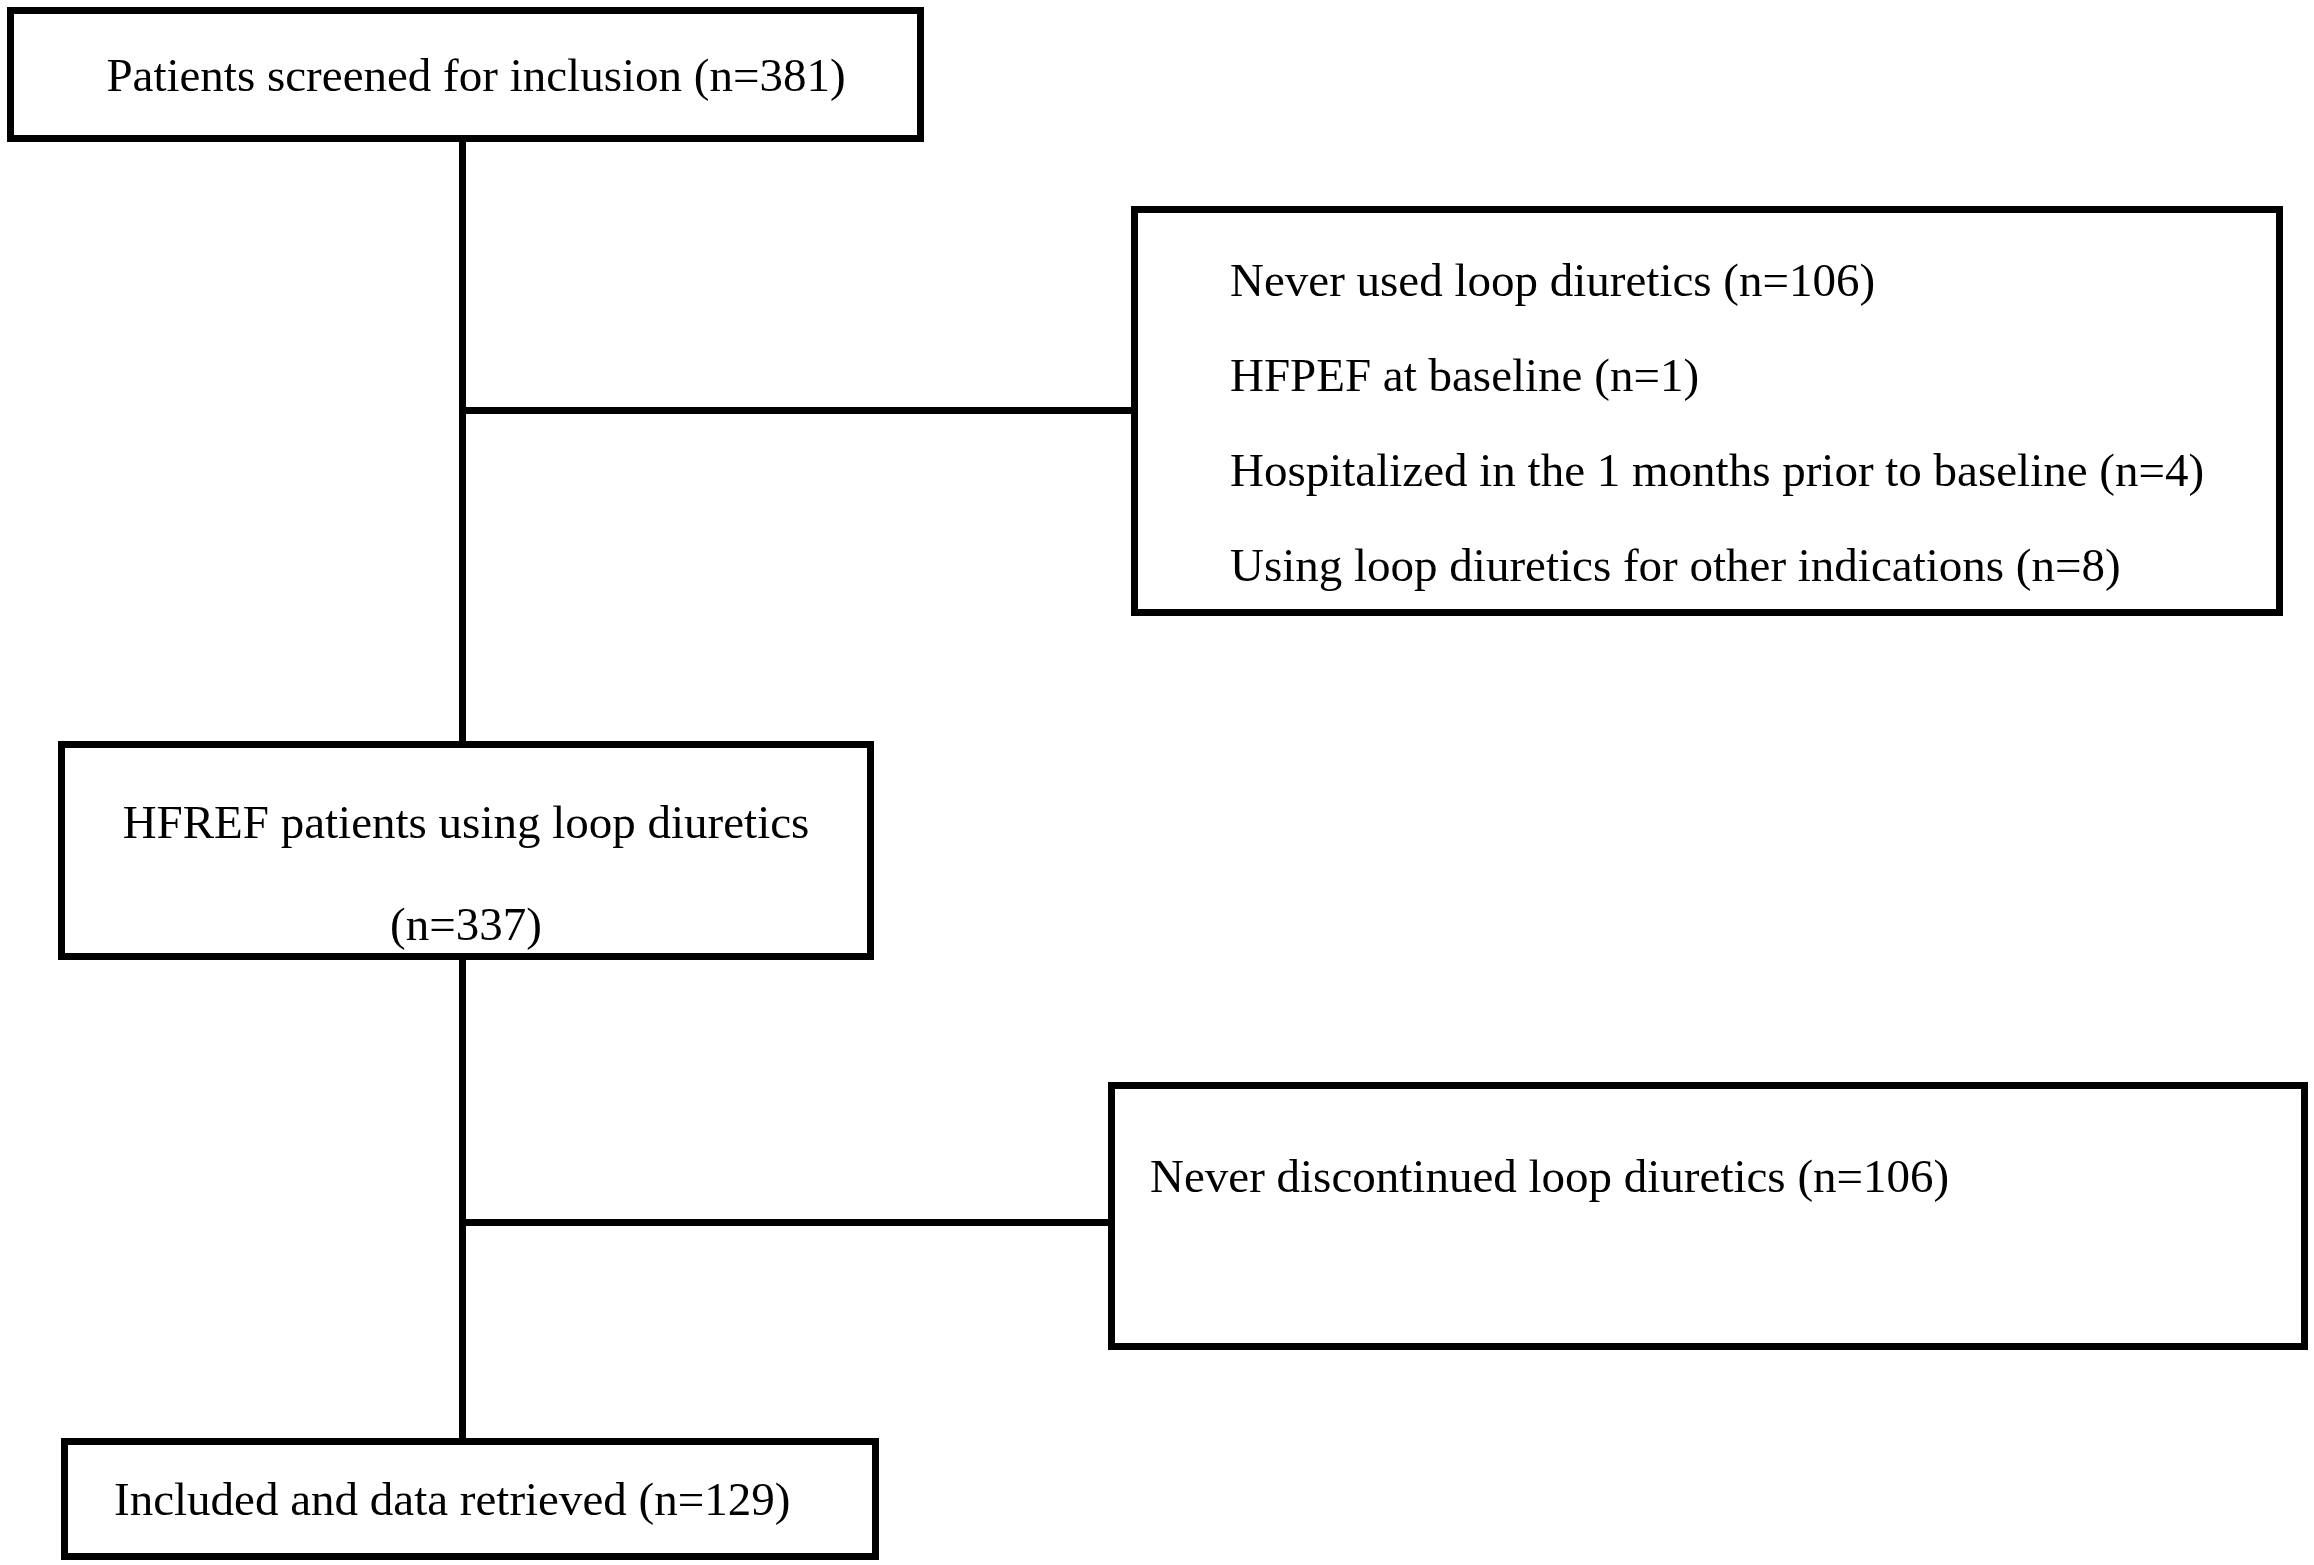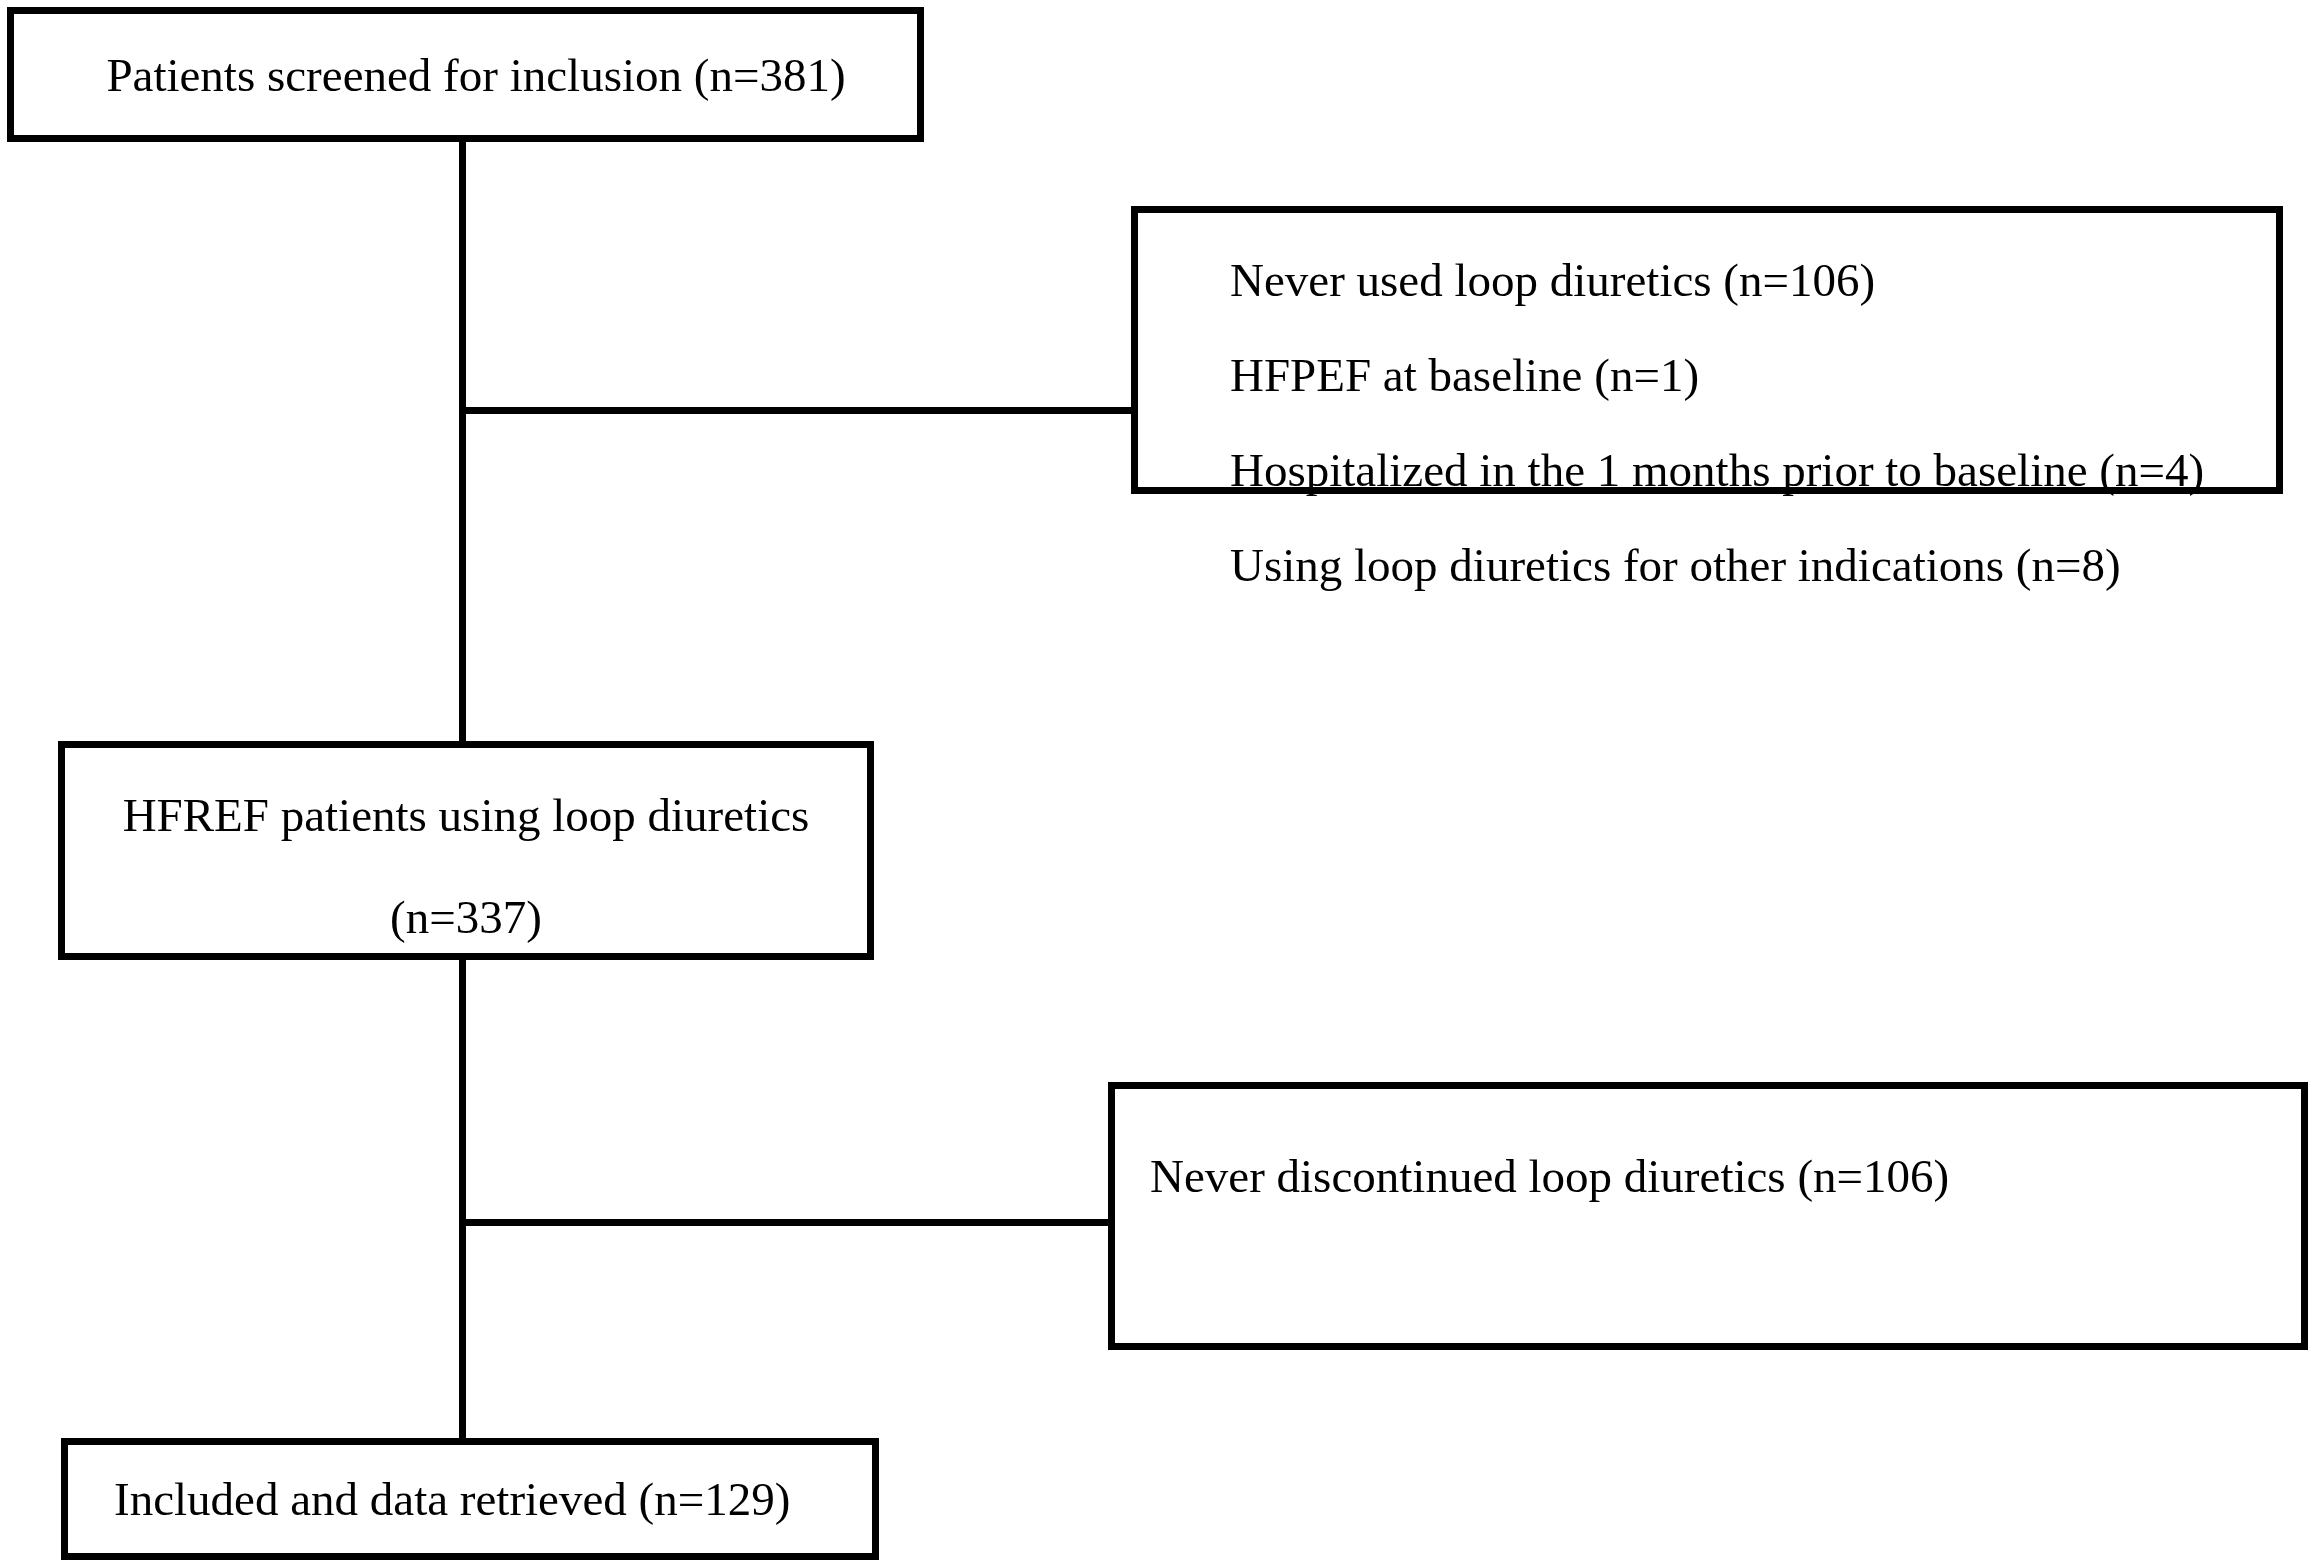--- a/index.html
+++ b/index.html
@@ -32,29 +32,29 @@
     color: var(--text, #000000);
   }
   
   .box-screened {
     left: 7.4px; top: 7.4px; width: 917px; height: 135px;
     display: flex; align-items: center;
     padding-left: 92px;
   }
   
   .box-excluded-baseline {
-    left: 1131px; top: 206px; width: 1152px; height: 288px;
+    left: 1131px; top: 206px; width: 1152px; height: 410px;
     padding: 20px 9.2px 0 92px;
   }
   .box-excluded-baseline .txt { line-height: 95px; }
   
   .box-hfref {
     left: 58px; top: 741px; width: 816px; height: 219px;
     text-align: center;
-    padding-top: 16px;
+    padding-top: 23px;
   }
   .box-hfref .txt { line-height: 102px; }
   
   .box-excluded-discontinuation {
     left: 1108px; top: 1082px; width: 1200px; height: 268px;
     padding: 37px 12px 0 35px;
   }
   .box-excluded-discontinuation .txt { line-height: 100px; }
   
   .box-included {

